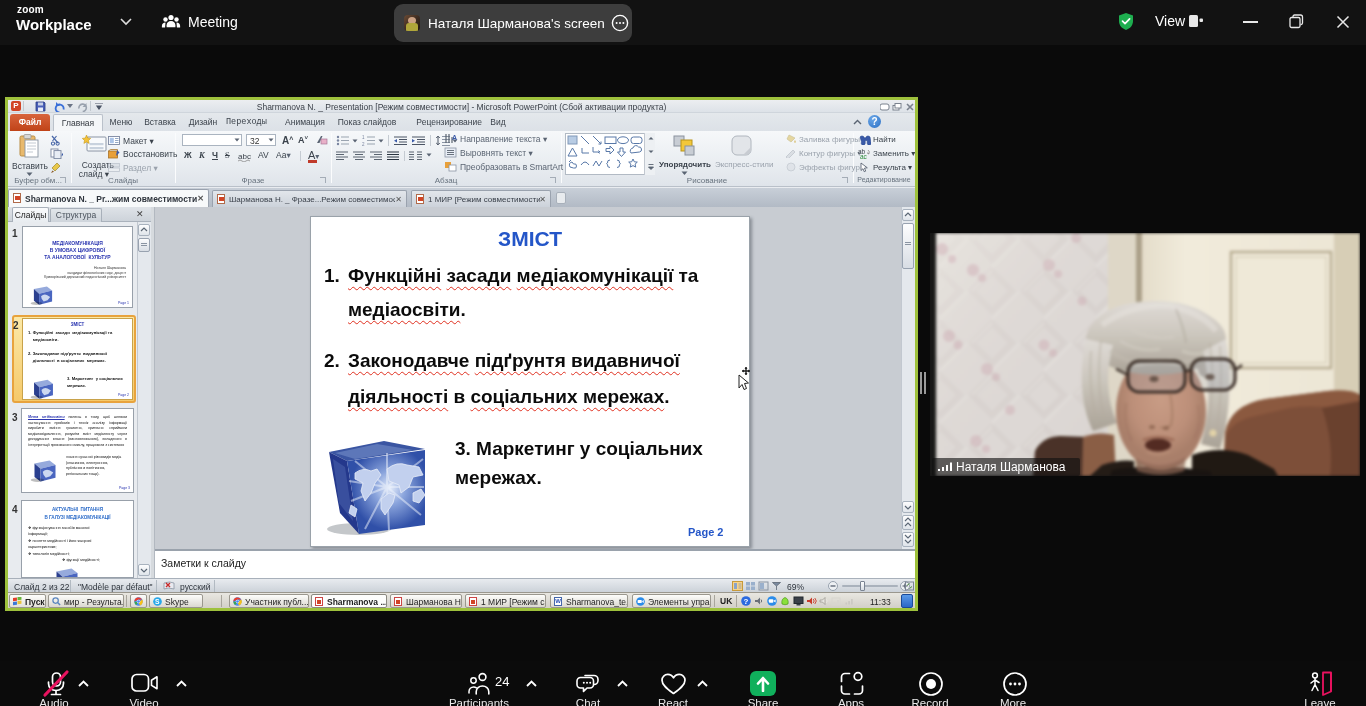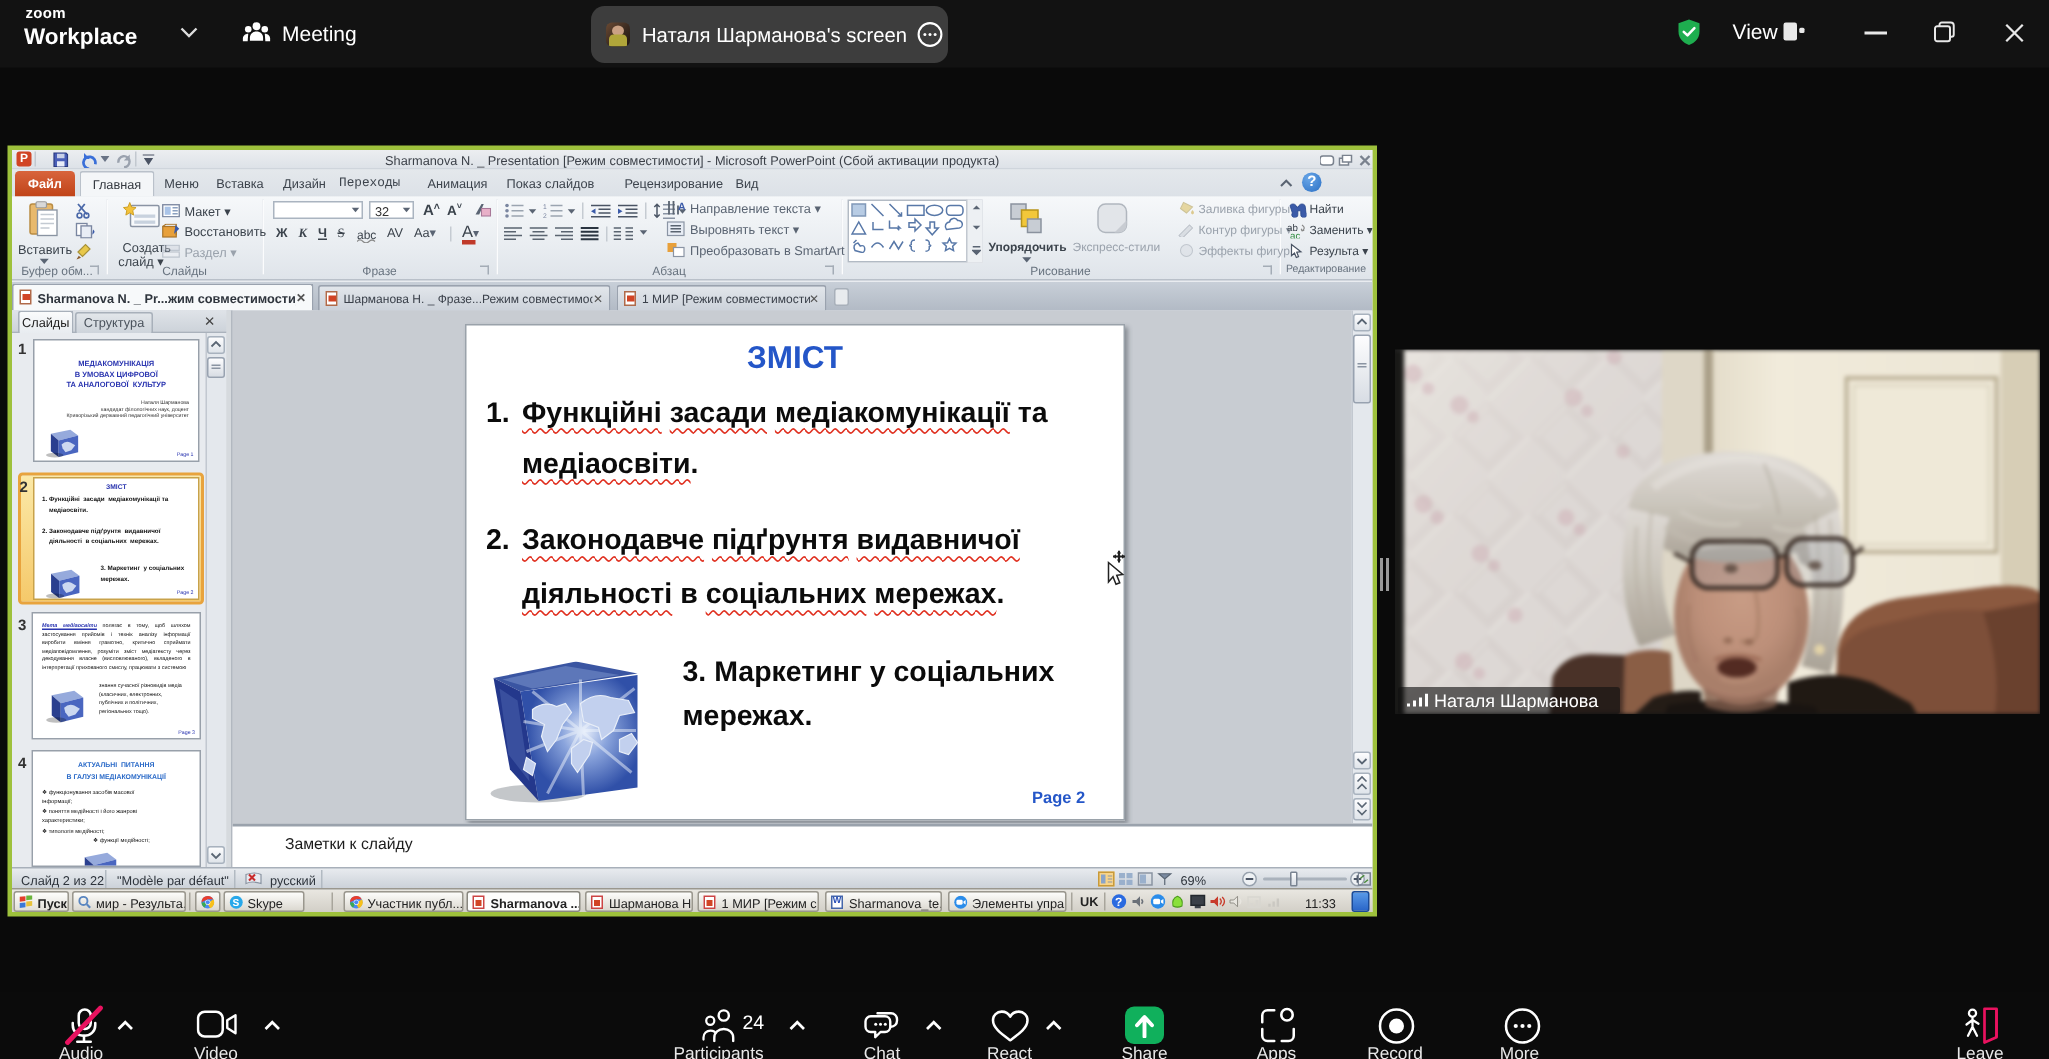--- a/index.html
+++ b/index.html
@@ -625,21 +625,21 @@
           </svg></div>
       <div class="abs" style="left:894px;top:308px;width:12px;height:15px;background:linear-gradient(#fdfdfe,#dfe4ea);border:1px solid #a8b2be;border-radius:2px;"><svg width="10" height="13">
             <path d="M2 5 L5 2 L8 5 M2 10 L5 7 L8 10" stroke="#5a6674" stroke-width="1.1" fill="none"></path>
           </svg></div>
       <div class="abs" style="left:894px;top:325px;width:12px;height:15px;background:linear-gradient(#fdfdfe,#dfe4ea);border:1px solid #a8b2be;border-radius:2px;"><svg width="10" height="13">
             <path d="M2 2 L5 5 L8 2 M2 7 L5 10 L8 7" stroke="#5a6674" stroke-width="1.1" fill="none"></path>
           </svg></div>
     </div>
 
     <div class="abs" style="left:147px;top:449px;width:760px;height:29px;background:#fff;border-top:2px solid #9aa2ac;">
-      <div class="abs" style="left:6px;top:6px;font-size:10.5px;color:#1c1c1c;margin-left:29px;">Заметки к слайду</div>
+      <div class="abs" style="left:6px;top:6px;font-size:10.5px;color:#1c1c1c;">Заметки к слайду</div>
     </div>
 
     <div id="statusbar" class="abs" style="left:0;top:478px;width:907px;height:14px;background:linear-gradient(#e8ebef,#ccd2d9);border-top:1px solid #a8b0ba;font-size:8.5px;color:#2e343c;">
       <div class="abs" style="left:6px;top:3px;">Слайд 2 из 22</div>
       <div class="abs" style="left:62px;top:1px;width:1px;height:12px;background:#b2bac2;"></div>
       <div class="abs" style="left:70px;top:3px;">"Modèle par défaut"</div>
       <div class="abs" style="left:148px;top:1px;width:1px;height:12px;background:#b2bac2;"></div>
       <svg class="abs" style="left:155px;top:2px" width="12" height="10" viewBox="0 0 12 10">
           <path d="M1 8 q4-2 10 0 V2 Q7 0 1 2z" fill="#e8eaf0" stroke="#8a94a2" stroke-width=".8"></path>
           <path d="M3 2 l4 4 M7 2 L3 6" stroke="#c82a2a" stroke-width="1.4"></path>

